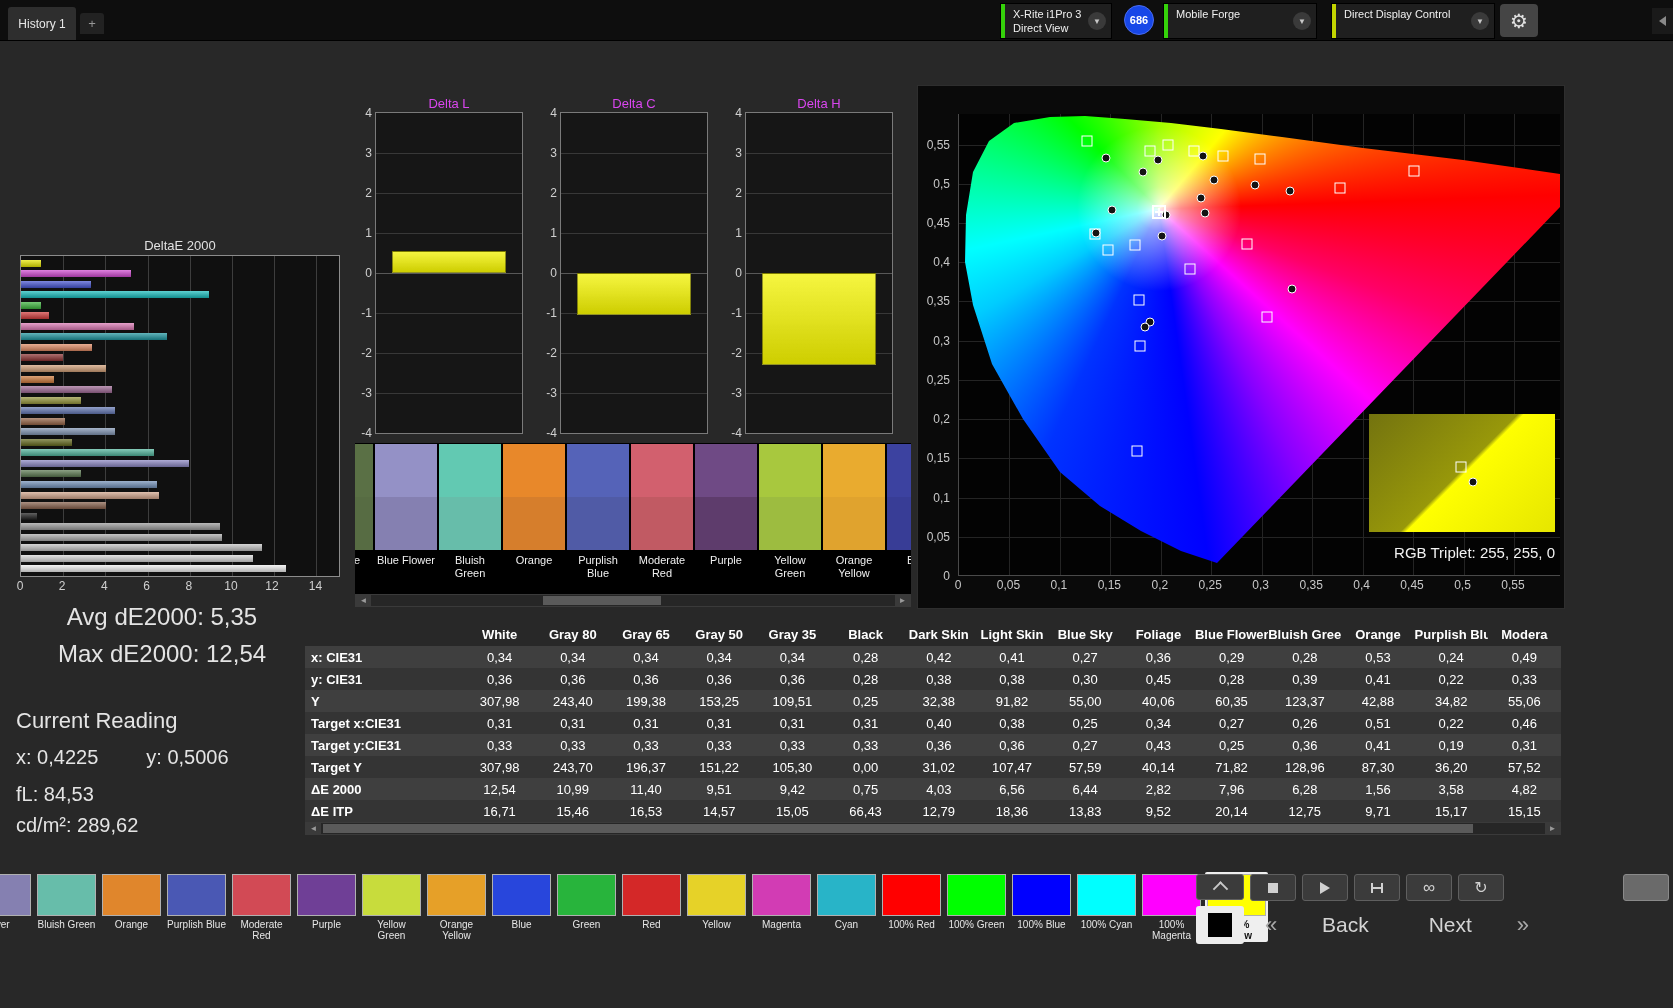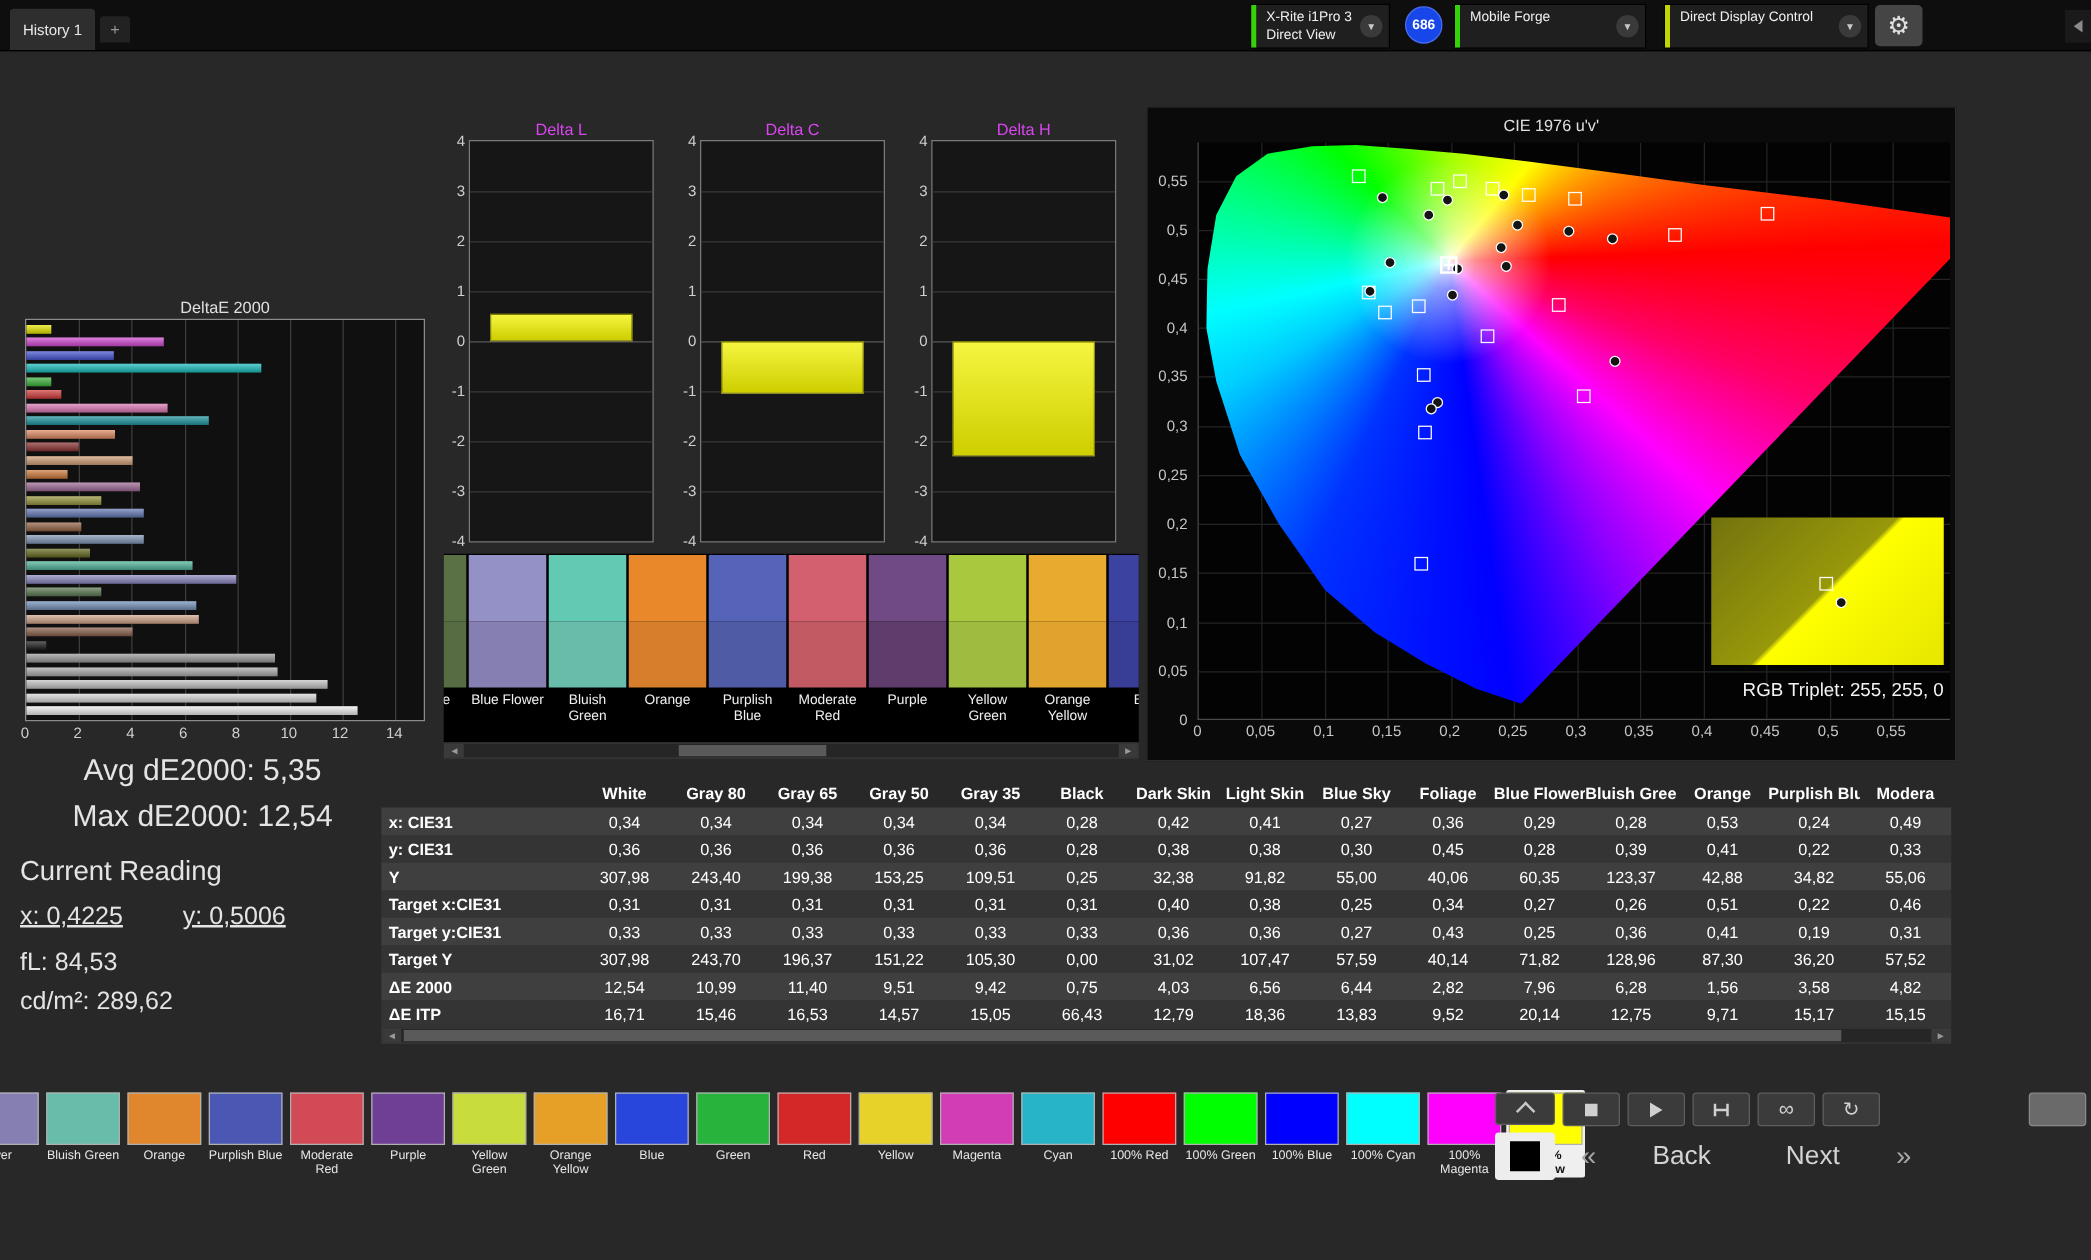--- a/index.html
+++ b/index.html
@@ -25,22 +25,22 @@
   .gearbtn{position:absolute;left:1500px;top:4px;width:38px;height:33px;background:#454545;border-radius:4px;
        color:#e2e2e2;font-size:20px;display:flex;align-items:center;justify-content:center;}
   .collapsebtn{position:absolute;right:0;top:8px;width:21px;height:26px;background:#1a1a1a;
        display:flex;align-items:center;justify-content:center;}
   .tri-left{width:0;height:0;border-top:5px solid transparent;border-bottom:5px solid transparent;border-right:7px solid #8a8a8a;}
 
   
   .page-title{position:absolute;left:14px;top:80px;font-size:40px;color:#d2d2d2;}
   .stats{position:absolute;left:16px;top:598px;width:292px;color:#e4e4e4;}
   .stat-avg,.stat-max{text-align:center;font-size:24px;line-height:1.55;}
-  .stat-cr{font-size:22px;margin-top:12px;}
-  .stat-xy{font-size:20px;margin-top:12px;display:flex;gap:48px;text-decoration:underline;}
+  .stat-cr{font-size:22px;margin-top:36px;}
+  .stat-xy{font-size:20px;margin-top:12px;display:flex;gap:48px;}
   .stat-fl{font-size:20px;margin-top:14px;}
   .stat-cd{font-size:20px;margin-top:8px;}
 
   
   .de-panel{position:absolute;left:20px;top:238px;width:320px;}
   .de-title{text-align:center;color:#e0e0e0;font-size:13px;height:17px;}
   .de-plot{position:relative;height:320px;border:1px solid #8c8c8c;background:#101010;overflow:hidden;}
   .vgrid{position:absolute;top:0;bottom:0;width:1px;background:#3d3d3d;}
   .de-bars{position:absolute;left:0;top:0;right:0;bottom:0;display:flex;flex-direction:column;justify-content:space-evenly;}
   .de-row{height:7px;display:flex;}
@@ -426,21 +426,20 @@
         <div class="sw-label">Blue</div>
       </div>
     </div>
   <div class="hscroll strip-scroll">
     <div class="ss-arrow" style="left:0">◄</div>
     <div class="ss-thumb" style="left:187px;width:118px;"></div>
     <div class="ss-arrow" style="right:0">►</div>
   </div>
 
   <div class="cie-panel">
-    <div class="cie-title">CIE 1976 u'v'</div>
     <div class="cie-ylabels">
         <div class="cie-yl" style="top: 462px;">0</div>
         <div class="cie-yl" style="top: 422.78px;">0,05</div>
         <div class="cie-yl" style="top: 383.56px;">0,1</div>
         <div class="cie-yl" style="top: 344.34px;">0,15</div>
         <div class="cie-yl" style="top: 305.12px;">0,2</div>
         <div class="cie-yl" style="top: 265.9px;">0,25</div>
         <div class="cie-yl" style="top: 226.68px;">0,3</div>
         <div class="cie-yl" style="top: 187.46px;">0,35</div>
         <div class="cie-yl" style="top: 148.24px;">0,4</div>

